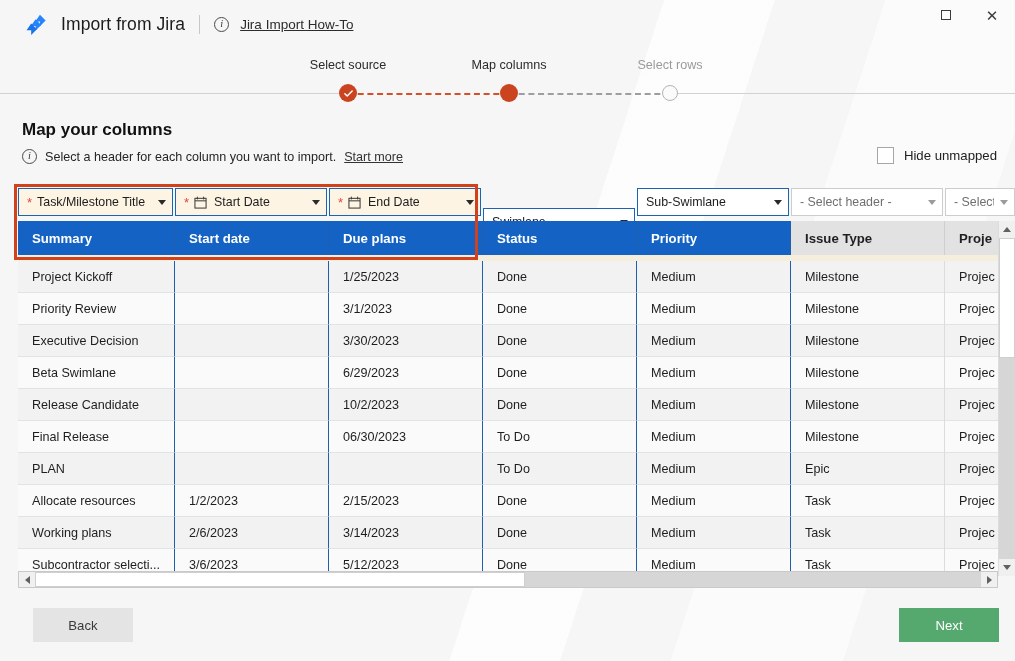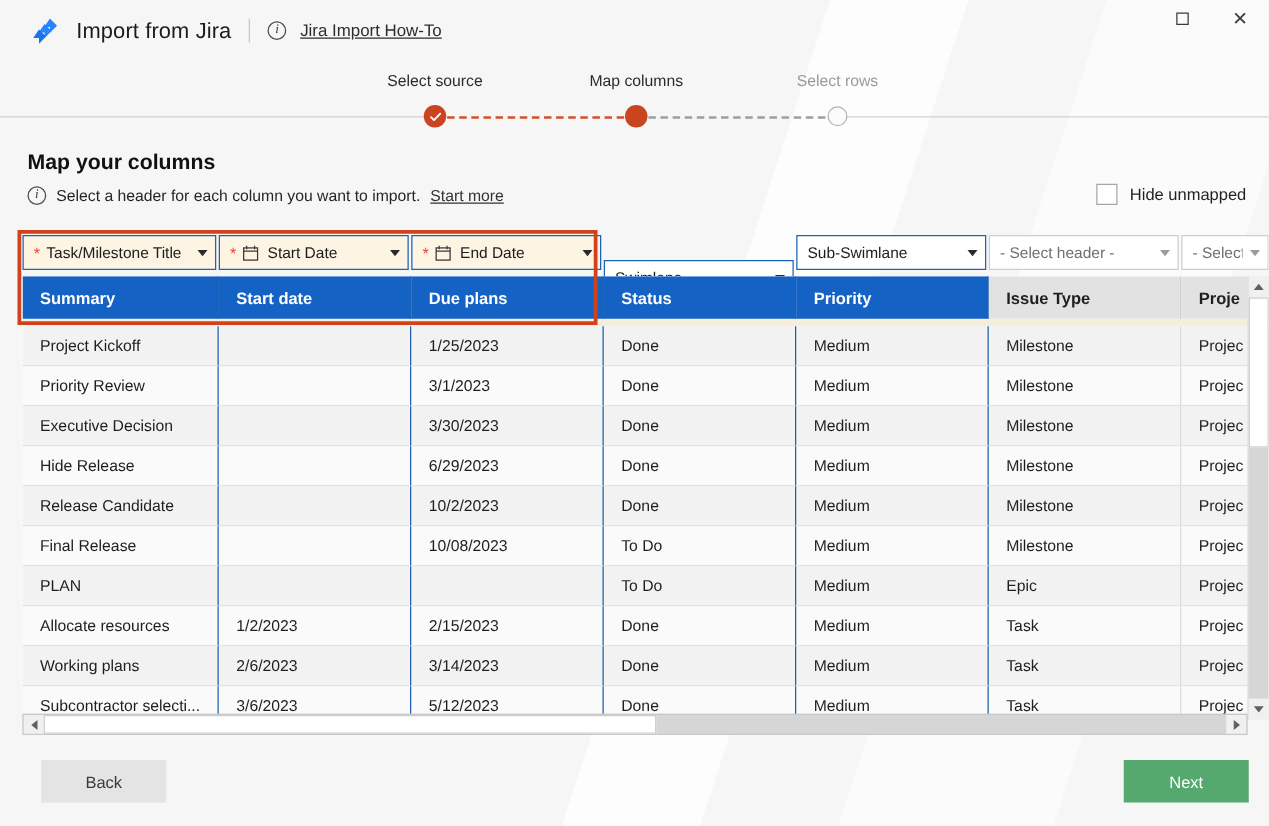--- a/index.html
+++ b/index.html
@@ -349,41 +349,41 @@
           <div class="trow odd">
             <div class="td" style="width: 157px;">Executive Decision</div>
             <div class="td" style="width: 154px;"></div>
             <div class="td" style="width: 154px;">3/30/2023</div>
             <div class="td" style="width: 154px;">Done</div>
             <div class="td" style="width: 154px;">Medium</div>
             <div class="td unmapped" style="width: 154px;">Milestone</div>
             <div class="td unmapped" style="width: 70px;">Projec</div>
           </div>
           <div class="trow even">
-            <div class="td" style="width: 157px;">Hide Release</div>
+            <div class="td" style="width: 157px;">Beta Swimlane</div>
             <div class="td" style="width: 154px;"></div>
             <div class="td" style="width: 154px;">6/29/2023</div>
             <div class="td" style="width: 154px;">Done</div>
             <div class="td" style="width: 154px;">Medium</div>
             <div class="td unmapped" style="width: 154px;">Milestone</div>
             <div class="td unmapped" style="width: 70px;">Projec</div>
           </div>
           <div class="trow odd">
             <div class="td" style="width: 157px;">Release Candidate</div>
             <div class="td" style="width: 154px;"></div>
             <div class="td" style="width: 154px;">10/2/2023</div>
             <div class="td" style="width: 154px;">Done</div>
             <div class="td" style="width: 154px;">Medium</div>
             <div class="td unmapped" style="width: 154px;">Milestone</div>
             <div class="td unmapped" style="width: 70px;">Projec</div>
           </div>
           <div class="trow even">
             <div class="td" style="width: 157px;">Final Release</div>
             <div class="td" style="width: 154px;"></div>
-            <div class="td" style="width: 154px;">10/08/2023</div>
+            <div class="td" style="width: 154px;">06/30/2023</div>
             <div class="td" style="width: 154px;">To Do</div>
             <div class="td" style="width: 154px;">Medium</div>
             <div class="td unmapped" style="width: 154px;">Milestone</div>
             <div class="td unmapped" style="width: 70px;">Projec</div>
           </div>
           <div class="trow odd">
             <div class="td" style="width: 157px;">PLAN</div>
             <div class="td" style="width: 154px;"></div>
             <div class="td" style="width: 154px;"></div>
             <div class="td" style="width: 154px;">To Do</div>

